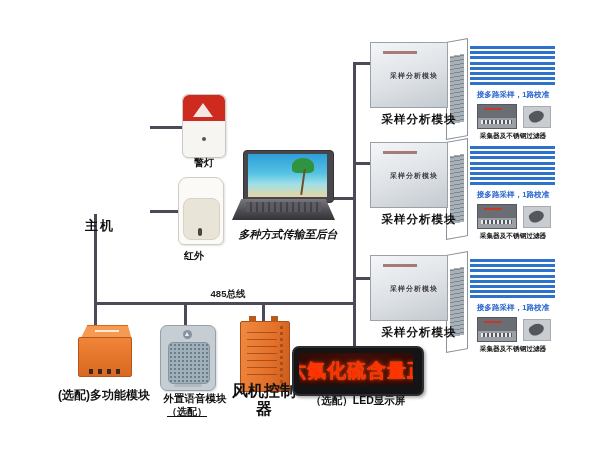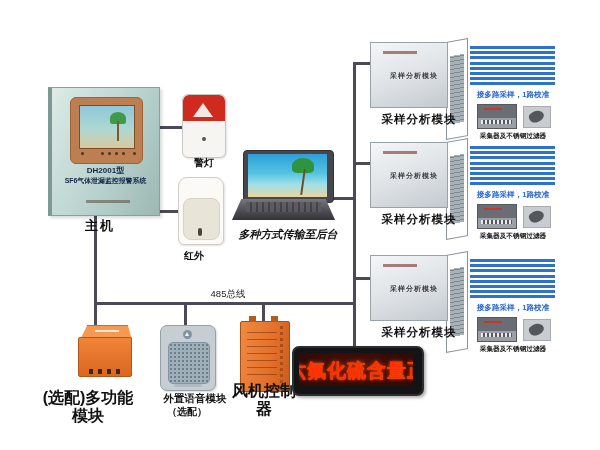--- a/index.html
+++ b/index.html
@@ -134,38 +134,20 @@
   <div class="wire" style="left:94px;top:214px;width:3px;height:116px;"></div>
   <div class="wire" style="left:94px;top:302px;width:262px;height:3px;"></div>
   <div class="wire" style="left:184px;top:302px;width:3px;height:26px;"></div>
   <div class="wire" style="left:262px;top:302px;width:3px;height:21px;"></div>
   <div class="wire" style="left:353px;top:62px;width:3px;height:285px;"></div>
   <div class="wire" style="left:353px;top:62px;width:21px;height:3px;"></div>
   <div class="wire" style="left:353px;top:162px;width:26px;height:3px;"></div>
   <div class="wire" style="left:353px;top:277px;width:29px;height:3px;"></div>
   <div class="wire" style="left:332px;top:197px;width:23px;height:3px;"></div>
 
-  <div class="main-unit">
-    <div class="mu-bezel">
-      <div class="mu-screen">
-        <div class="mu-palm"></div>
-      </div>
-      <div class="mu-btnrow">
-        <div class="mu-dot" style="left:0;"></div>
-        <div class="mu-dot" style="left:20px;"></div>
-        <div class="mu-dot" style="left:27px;"></div>
-        <div class="mu-dot" style="left:34px;"></div>
-        <div class="mu-dot" style="left:41px;"></div>
-        <div class="mu-dot" style="left:52px;"></div>
-      </div>
-    </div>
-    <div class="mu-model">DH2001型</div>
-    <div class="mu-sys">SF6气体泄漏监控报警系统</div>
-    <div class="mu-company"></div>
-  </div>
   <div class="lbl" style="left:72px;top:219px;width:56px;font-size:13px;letter-spacing:2px;">主机</div>
 
   <div class="siren">
     <div class="siren-top">
       <div class="siren-chev"></div>
     </div>
     <div class="siren-dot"></div>
   </div>
   <div class="lbl" style="left:188px;top:157px;width:32px;font-size:10px;">警灯</div>
 
@@ -178,21 +160,21 @@
   <div class="lap-screen">
     <div class="lap-img">
       <div class="lap-palm"></div>
     </div>
   </div>
   <div class="lap-base">
     <div class="lap-keys"></div>
   </div>
   <div class="lbl" style="left:232px;top:228px;width:112px;font-size:11px;font-style:italic;">多种方式传输至后台</div>
 
-  <div class="lbl" style="left:198px;top:289px;width:60px;font-size:9.5px;font-weight:normal;color:#222;">485总线</div>
+  <div class="lbl" style="left:198px;top:289px;width:60px;font-size:9.5px;font-weight:bold;color:#222;">485总线</div>
 
   <div class="sgroup" style="top:40px;">
     <div class="mod-side"></div>
     <div class="mod-front">
       <div class="mod-head"></div>
       <div class="mod-text">采样分析模块</div>
     </div>
     <div class="lbl mod-label">采样分析模块</div>
     <div class="stripes"></div>
     <div class="lbl stripes-cap">接多路采样，1路校准</div>
@@ -243,37 +225,38 @@
     </div>
     <div class="lbl coll-cap">采集器及不锈钢过滤器</div>
   </div>
 
   <div class="mfunc-top">
     <div class="mfunc-txt"></div>
   </div>
   <div class="mfunc-front">
     <div class="mfunc-pins"></div>
   </div>
-  <div class="lbl" style="left:36px;top:389px;width:104px;font-size:16px;">(选配)多功能模块</div>
+  <div class="lbl" style="left:52px;top:389px;width:104px;font-size:12px;">(选配)多功能模块</div>
 
   <div class="voice">
     <div class="voice-logo"></div>
     <div class="voice-grid"></div>
     <div class="voice-bar"></div>
   </div>
   <div class="lbl" style="left:158px;top:392px;width:74px;font-size:10.5px;">外置语音模块</div>
-  <div class="lbl" style="left:150px;top:406px;width:74px;font-size:10px;">（选配）</div>
+  <div class="lbl" style="left:150px;top:406px;width:74px;font-size:10px;text-decoration:underline;">（选配）</div>
 
   <div class="fan">
     <div class="fan-tab" style="left:8px;"></div>
     <div class="fan-tab" style="left:30px;"></div>
     <div class="fan-lines"></div>
     <div class="fan-edge"></div>
   </div>
   <div class="lbl" style="left:226px;top:382px;width:76px;font-size:16px;">风机控制器</div>
 
   <div class="led">
     <div class="led-screen">
       <div class="led-text">六氟化硫含量正</div>
     </div>
   </div>
+  <div class="lbl" style="left:300px;top:394px;width:116px;font-size:10.5px;">（选配）LED显示屏</div>
 
 </div>
 
 </body></html>

